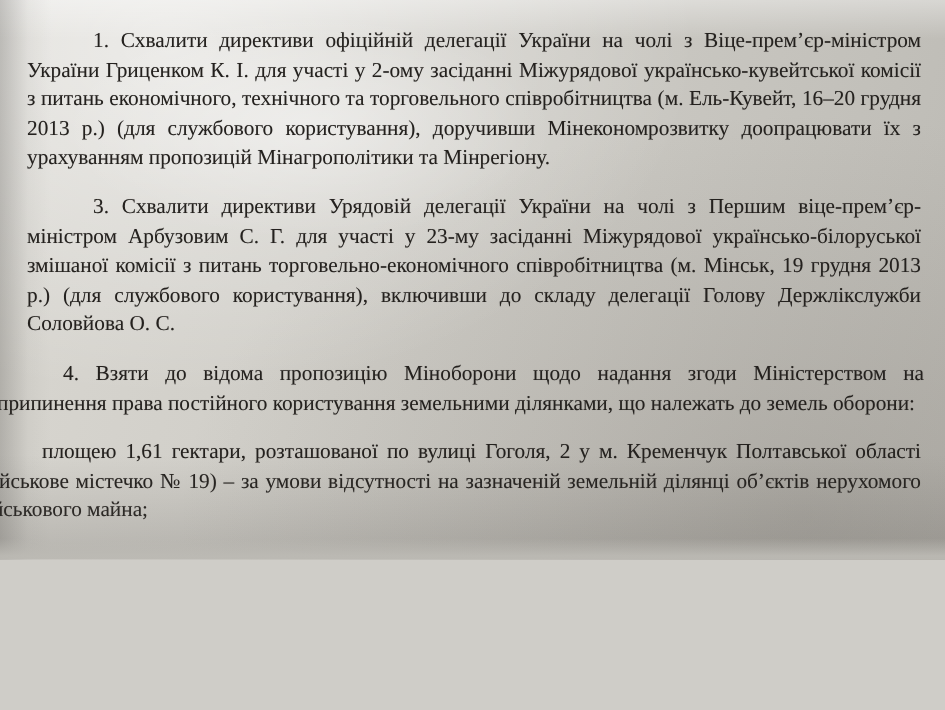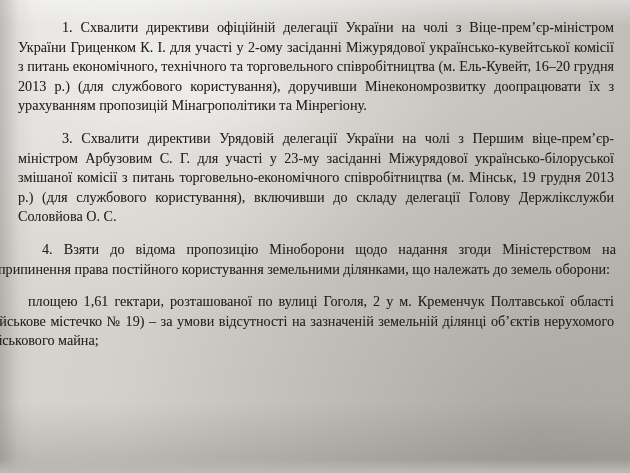--- a/index.html
+++ b/index.html
@@ -9,21 +9,21 @@
   body {
     width: 630px;
     height: 473px;
     overflow: hidden;
     background: #cfcdc8;
     font-family: "Liberation Serif", serif;
   }
   .page {
     position: relative;
     width: 630px;
-    height: 473px;
+    height: 373px;
     background:
       radial-gradient(ellipse at 18% 8%, rgba(255,255,255,0.55) 0%, rgba(255,255,255,0) 48%),
       radial-gradient(ellipse at 85% 92%, rgba(120,115,108,0.30) 0%, rgba(255,255,255,0) 55%),
       linear-gradient(103deg, #d9d7d1 0%, #d2d0ca 28%, #c9c7c1 62%, #bcbab4 100%);
     overflow: hidden;
   }
   
   .shade-left {
     position: absolute;
     left: 0; top: 0;

